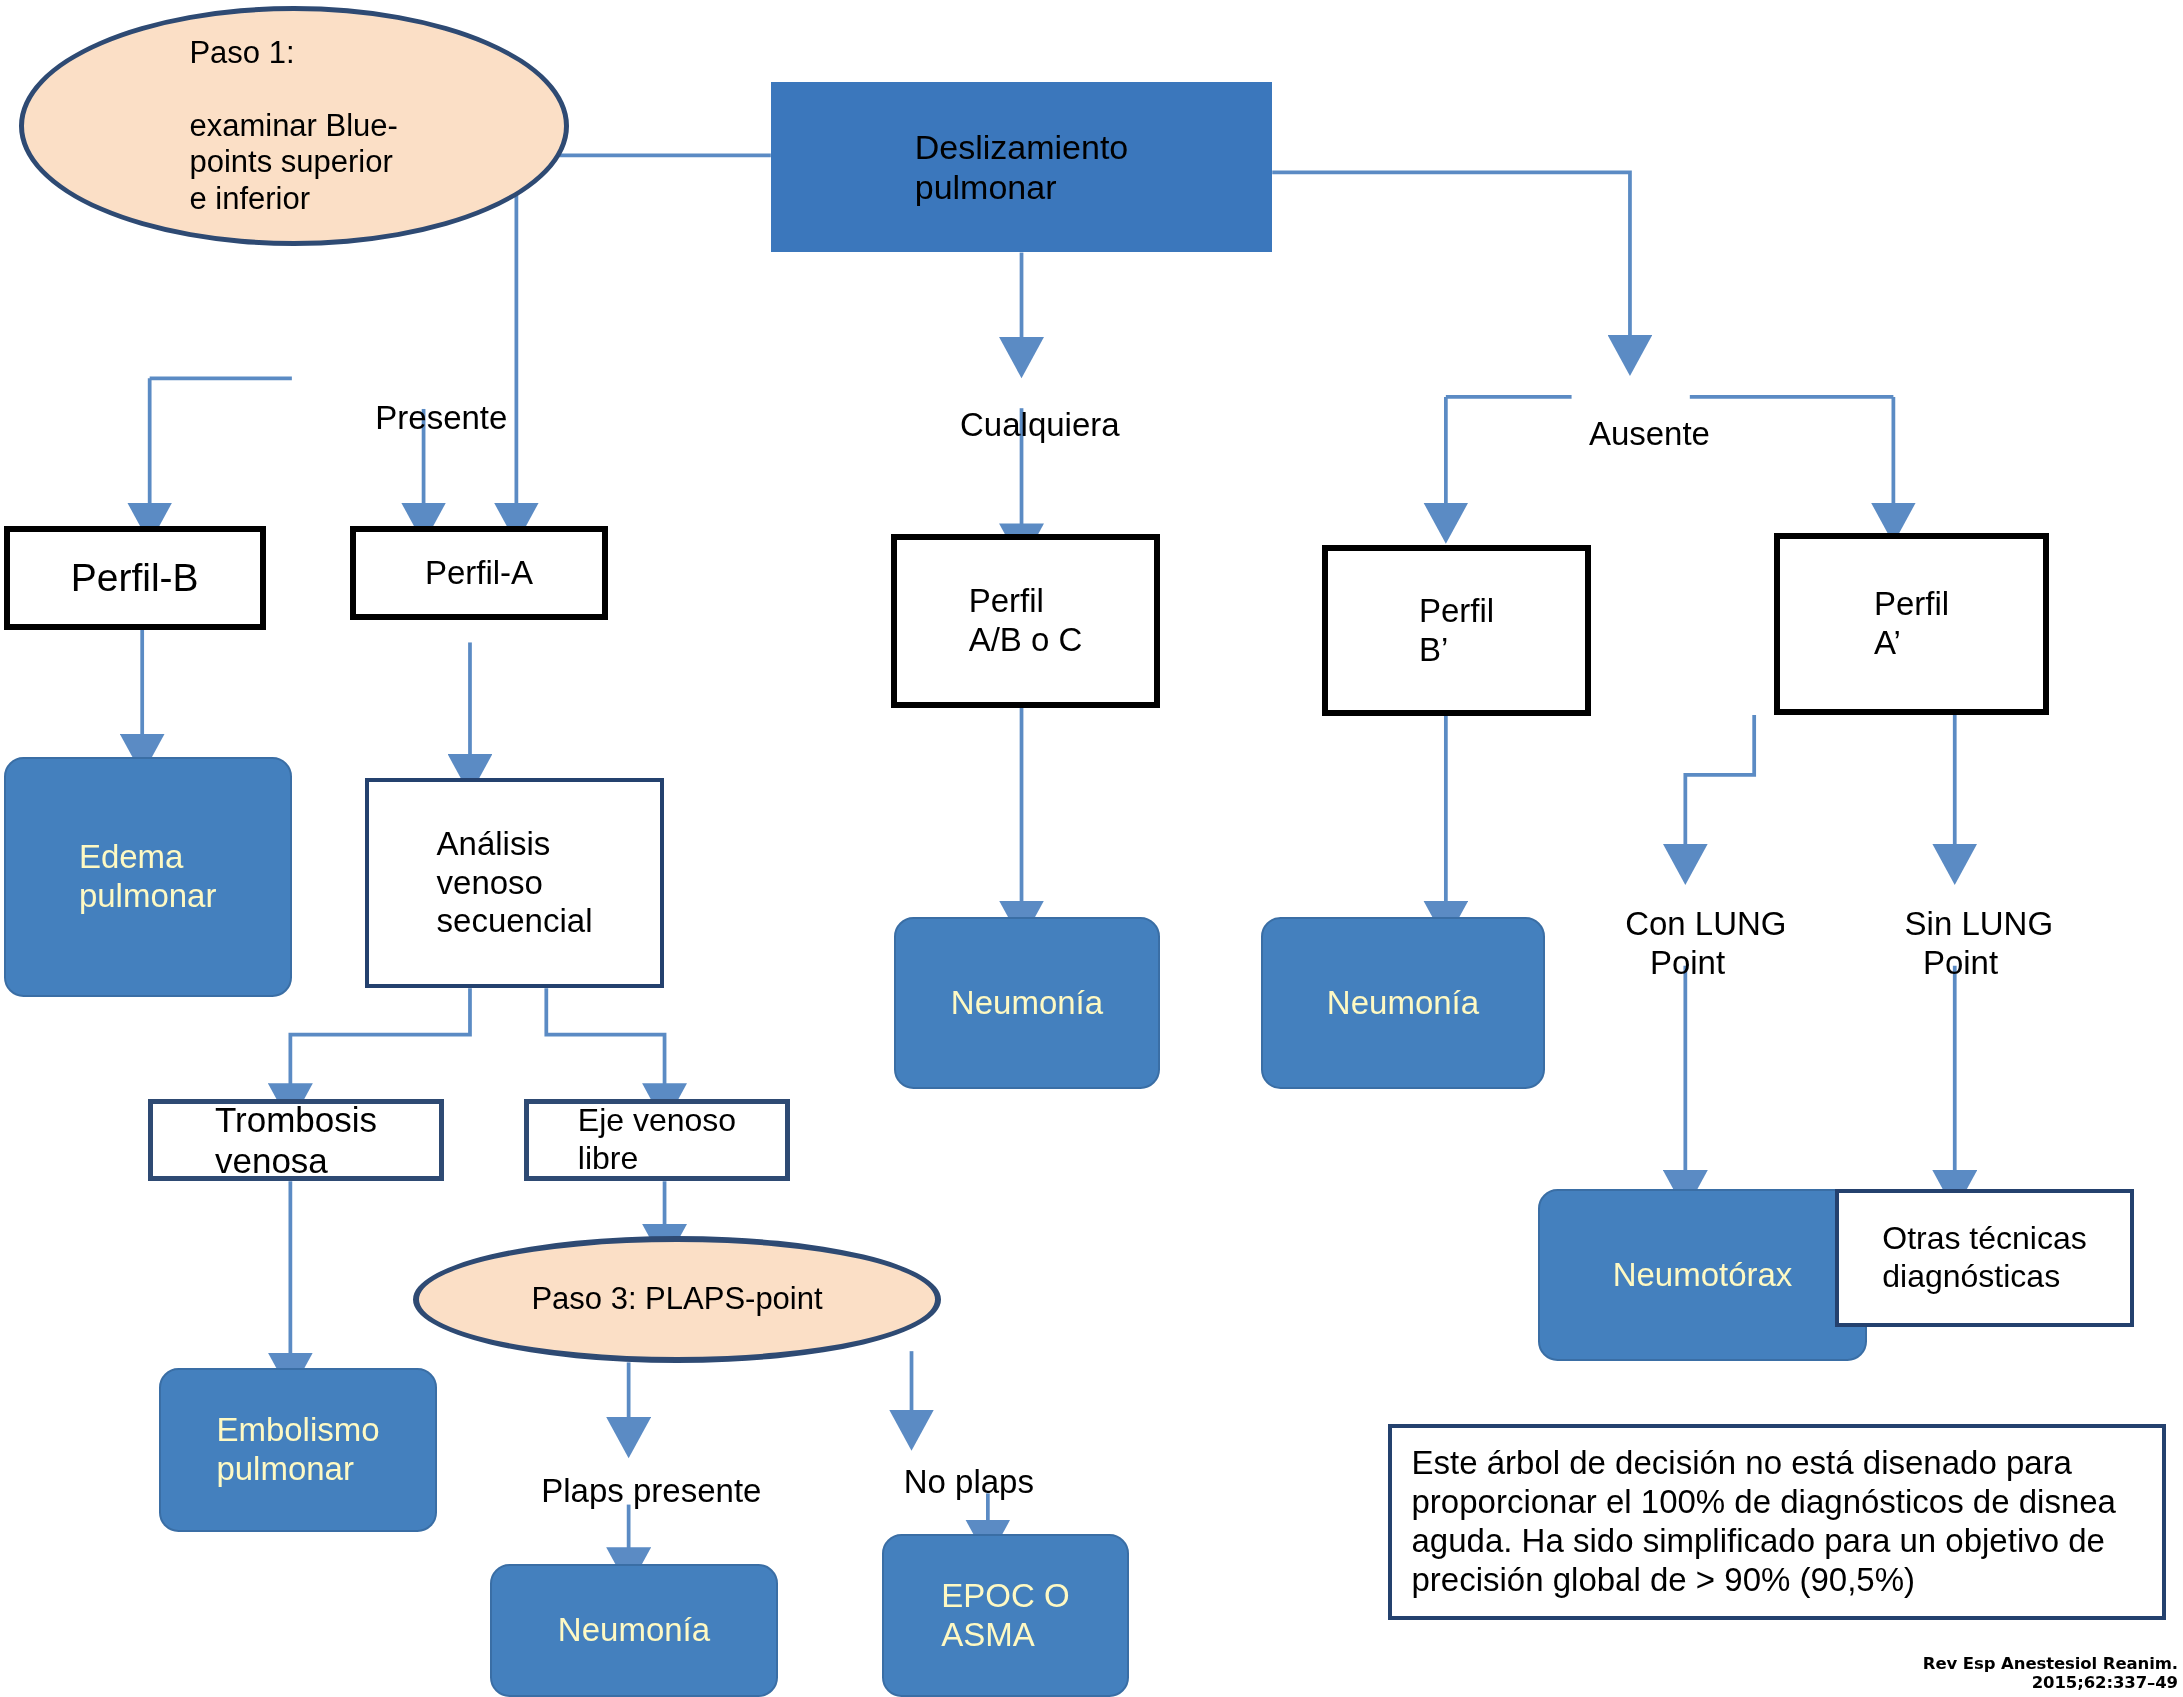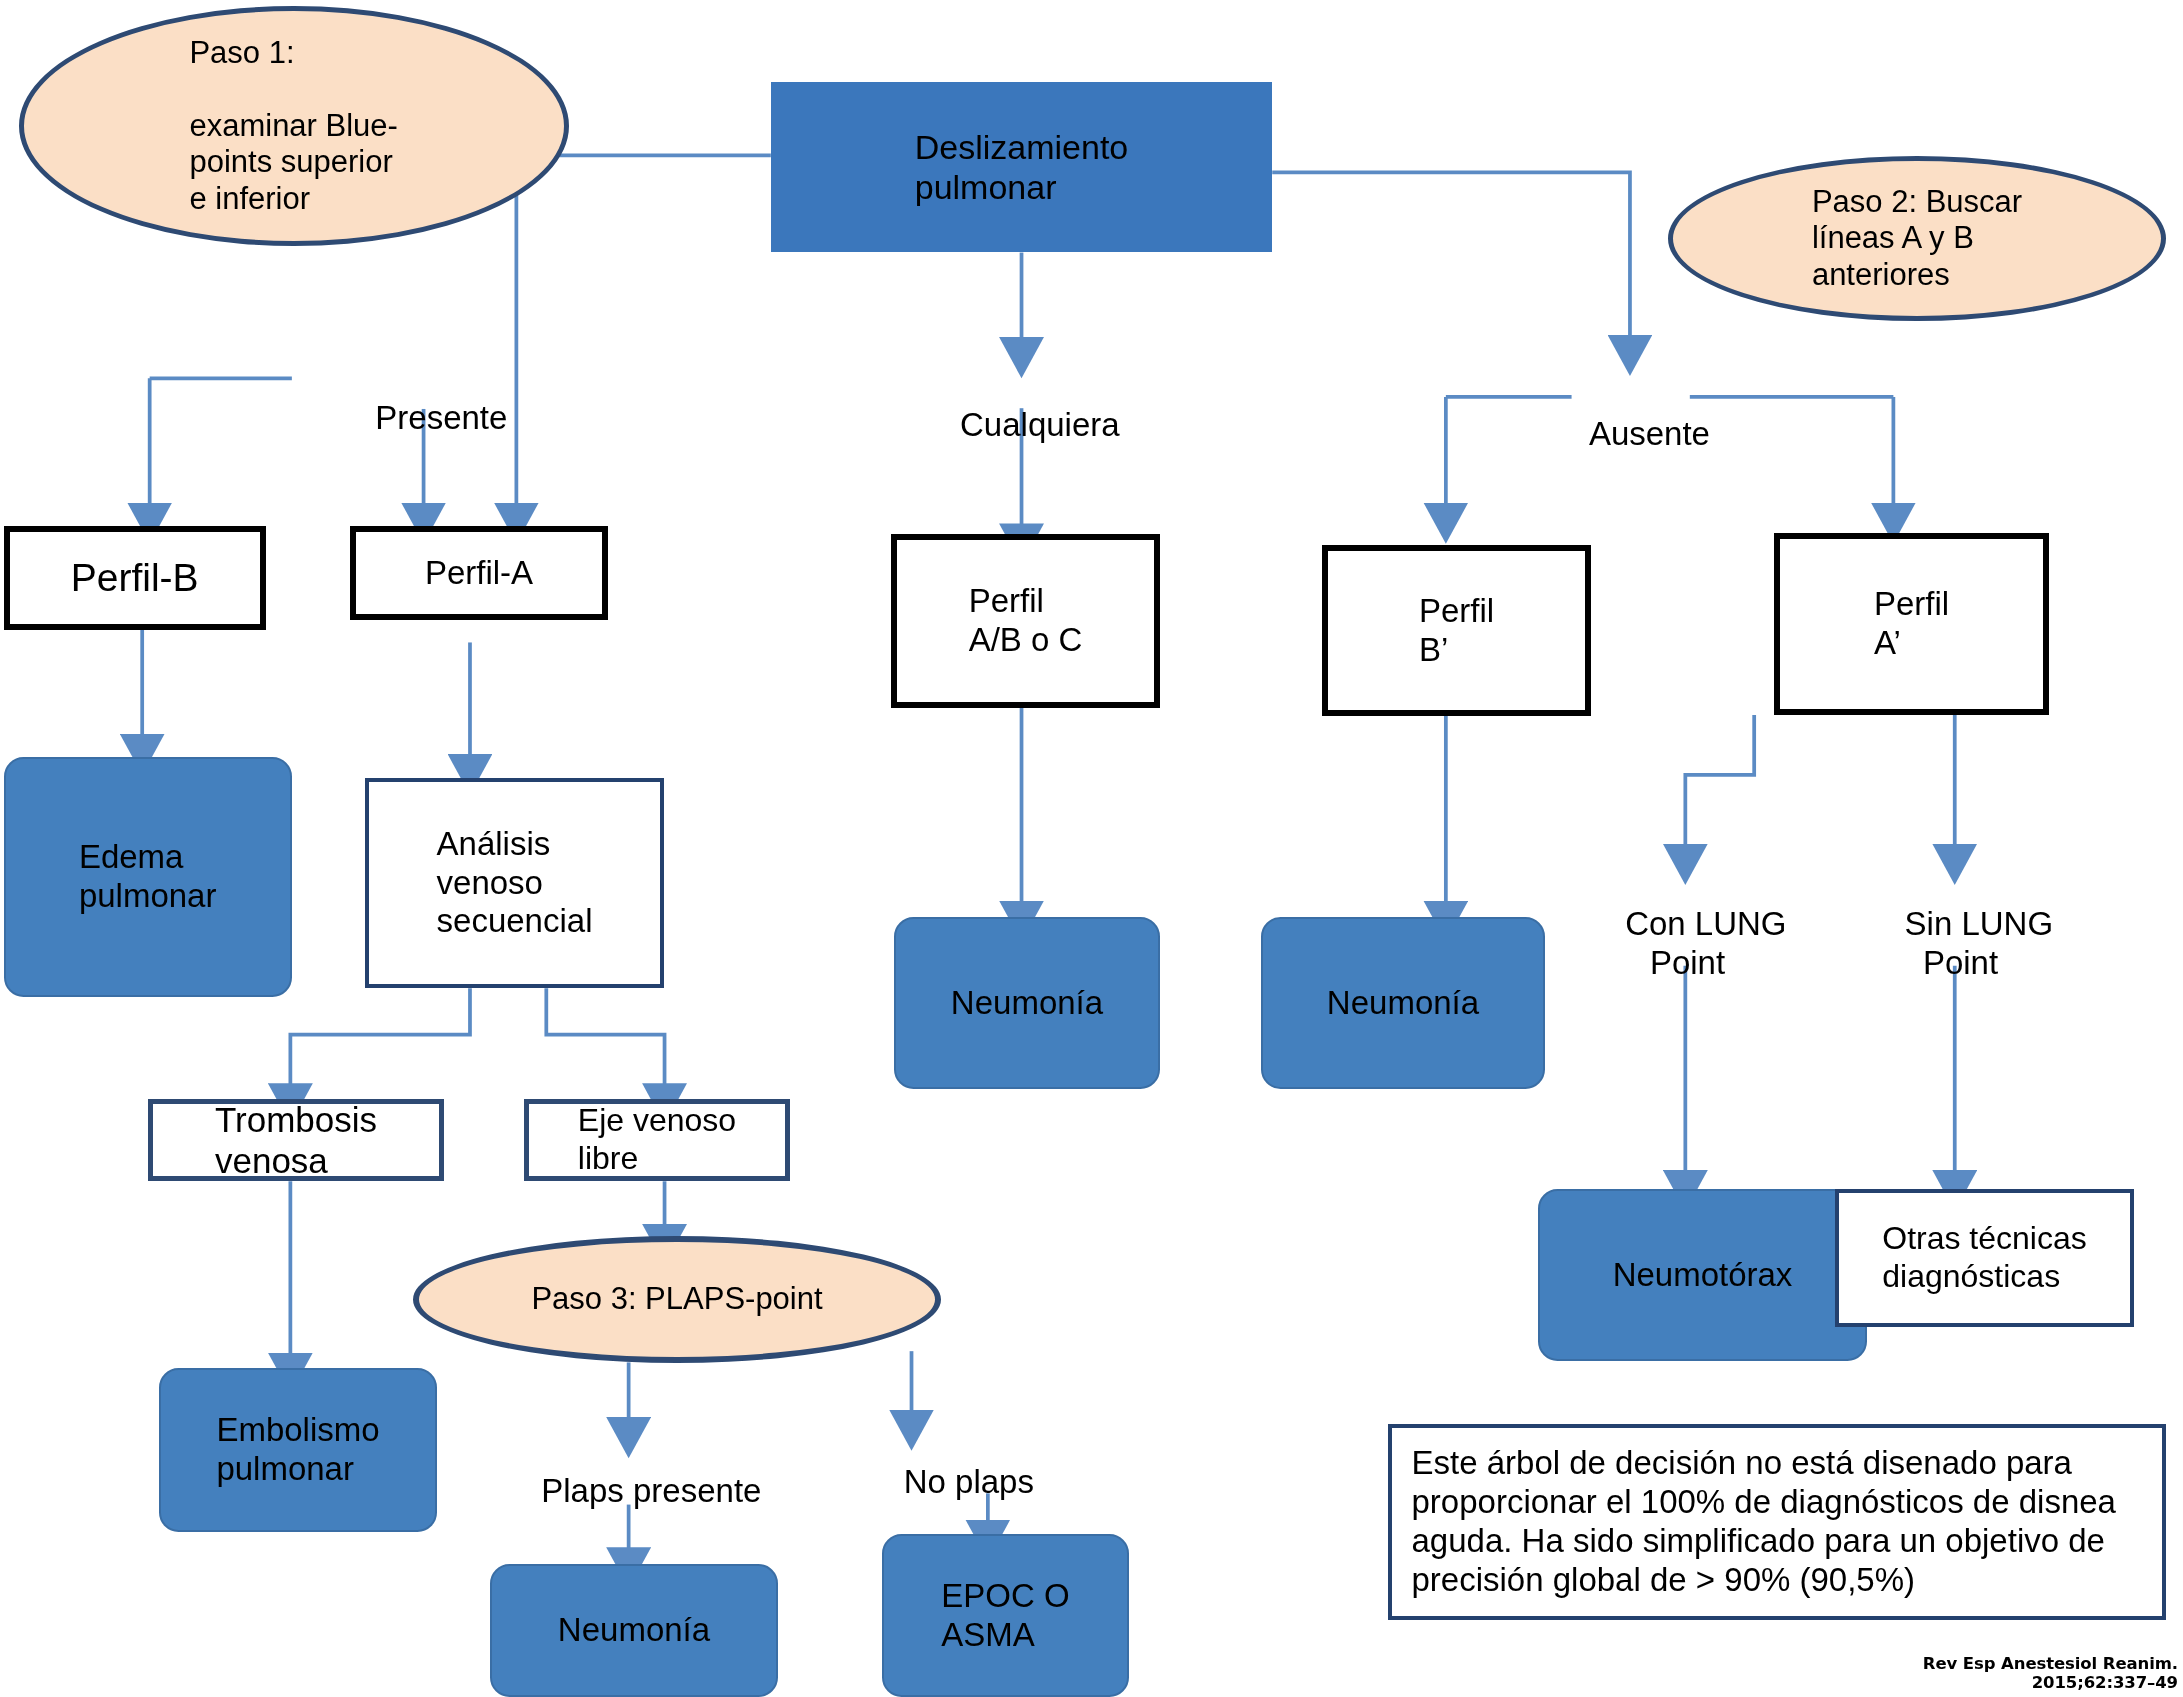--- a/index.html
+++ b/index.html
@@ -18,21 +18,21 @@
   .rect-black{background:#ffffff;border:6.7px solid #000000;}
 
   
   .rect-navy{background:#ffffff;border:4.5px solid #24416e;}
   .rect-navy-2{background:#ffffff;border:5.2px solid #2e4a73;}
 
   
   .rect-blue{background:#3b77bc;border:none;color:#000;}
 
   
-  .round-blue{background:#4480be;border:2.2px solid #3a6ea5;border-radius:19.5px;color:#000000;}
+  .round-blue{background:#4480be;border:2.2px solid #3a6ea5;border-radius:19.5px;color:#fef9c3;}
 
   .lbl{position:absolute;color:#000;white-space:pre;line-height:1.2;text-align:center;}
 
   .cite{position:absolute;font-family:"DejaVu Sans",sans-serif;font-weight:bold;
         letter-spacing:-0.1px;color:#000000;}
 </style>
 </head>
 <body>
 
 <div id="stage">
@@ -101,25 +101,20 @@
 examinar Blue-
 points superior
 e inferior</span>
   </div>
 
   <div class="node rect-blue" style="left:771px;top:82px;width:501px;height:170px;font-size:34px;">
     <span style="white-space: pre-line;">Deslizamiento
 pulmonar</span>
   </div>
 
-  <div class="node ellipse" style="left:1668px;top:156px;width:498px;height:165px;font-size:31px;">
-    <span style="white-space: pre-line;">Paso 2: Buscar
-líneas A y B
-anteriores</span>
-  </div>
 
   <div class="lbl" style="left:292px;top:358px;width:262px;font-size:33px;">
     <span>Presente</span>
   </div>
 
   <div class="lbl" style="left:872px;top:365px;width:299px;font-size:33px;">
     <span>Cualquiera</span>
   </div>
 
   <div class="lbl" style="left:1512px;top:374px;width:240px;font-size:33px;">

